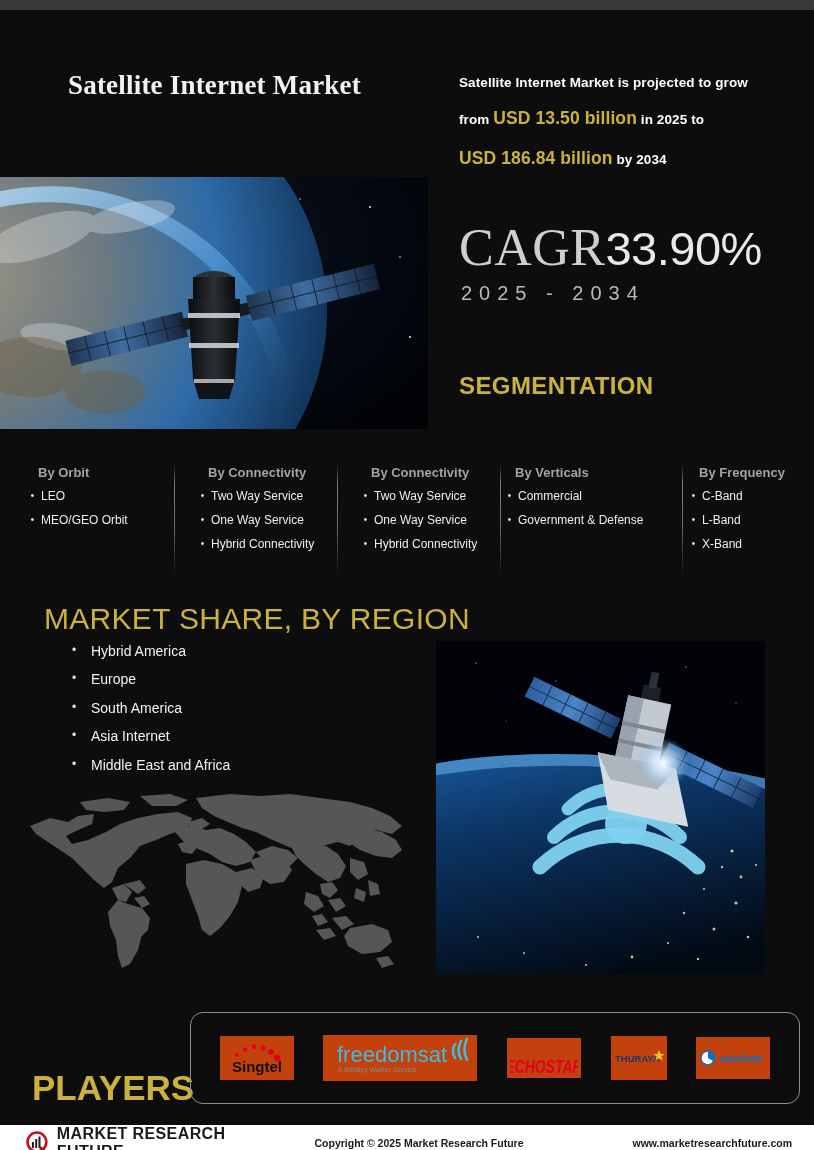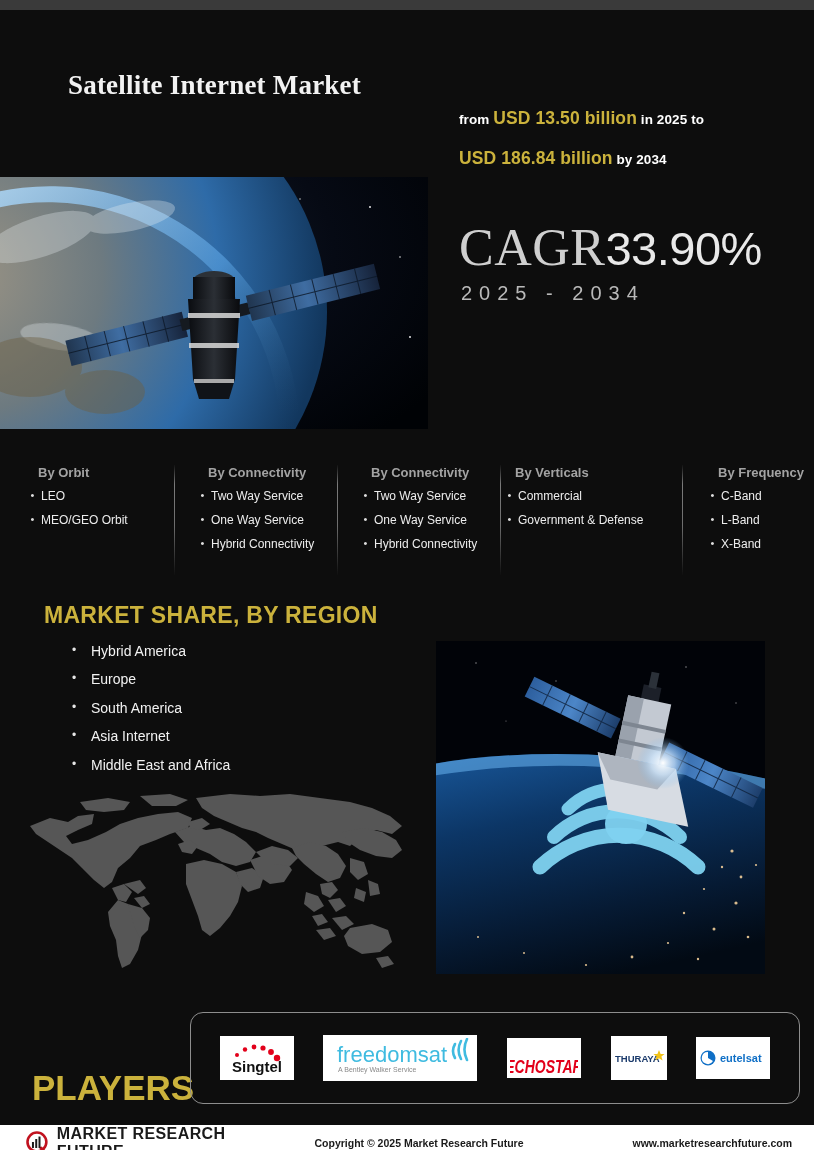--- a/index.html
+++ b/index.html
@@ -63,36 +63,36 @@
   }
   .seg-col{position:relative;padding-right:8px;}
   .seg-col + .seg-col{
     border-left:1px solid transparent;
     border-image:linear-gradient(to bottom,#0d0d0d 0%,#7a7a7a 18%,#6d6d6d 55%,#0d0d0d 100%) 1;
   }
   .seg-col:nth-child(1){width:150px;}
   .seg-col:nth-child(2){width:163px;padding-left:19px;}
   .seg-col:nth-child(3){width:163px;padding-left:19px;}
   .seg-col:nth-child(4){width:182px;}
-  .seg-col:nth-child(5){width:114px;padding-left:21px;}
+  .seg-col:nth-child(5){width:114px;padding-left:2px;}
   .seg-head{
     font-size:13px;font-weight:bold;color:#a3a3a3;margin:0 0 10px 14px;
     white-space:nowrap;
   }
   .seg-li{
     display:flex;align-items:flex-start;
     font-size:12px;color:#ededed;line-height:1;margin-bottom:12px;
     white-space:nowrap;
   }
   .seg-li .bul{color:#dcdcdc;font-size:11px;width:17px;flex:0 0 17px;text-align:center;}
 
   
   .ms-title{
     position:absolute;left:44px;top:592px;
-    font-size:23px;font-weight:bold;color:#cbb23c;letter-spacing:.3px;
+    font-size:30px;font-weight:normal;color:#cbb23c;letter-spacing:.3px;
   }
   .ms-list{position:absolute;left:72px;top:634px;}
   .ms-li{
     display:flex;align-items:flex-start;
     font-size:14px;color:#f2f2f2;margin-bottom:13px;line-height:1.1;
   }
   .ms-li .bul{width:19px;flex:0 0 19px;color:#e6e6e6;font-size:12px;}
 
   .worldmap{position:absolute;left:20px;top:778px;width:400px;height:185px;}
   .worldmap svg{display:block;width:100%;height:100%;}
@@ -112,21 +112,21 @@
     position:absolute;left:32px;top:1060px;
     font-size:35px;font-weight:bold;color:#cbb23c;letter-spacing:0px;line-height:1;
   }
   .kp-box{
     position:absolute;left:190px;top:1002px;width:610px;height:92px;
     border:1px solid #8d8d8d;border-radius:13px;
     display:flex;align-items:center;justify-content:space-around;
     padding:0 14px;
   }
   .logo{
-    background:#ffffff;display:flex;flex-direction:column;
+    background:#c2410c;display:flex;flex-direction:column;
     align-items:center;justify-content:center;overflow:hidden;
   }
   .logo-singtel{width:74px;height:44px;}
   .logo-freedom{width:154px;height:46px;padding-left:12px;}
   .logo-echo{width:74px;height:40px;justify-content:flex-end;}
   .logo-thuraya{width:56px;height:44px;}
   .logo-eutel{width:74px;height:42px;}
   .logo svg{display:block;}
 
   
@@ -142,21 +142,21 @@
   .f-url{font-size:10.5px;font-weight:bold;color:#1a1a1a;width:250px;text-align:right;margin-right:22px;}
 </style>
 </head>
 <body>
 
 <div class="page">
 
   <div class="title">Satellite Internet Market</div>
 
   <div class="growth">
-    <br>
+    <span>Satellite Internet Market is projected to grow</span><br>
     <span>from</span>
     <span class="big">USD 13.50 billion</span>
     <span>in 2025 to</span><br>
     <span class="big">USD 186.84 billion</span>
     <span>by 2034</span>
   </div>
 
   <div class="hero">
     <svg viewBox="0 0 428 252" preserveAspectRatio="none">
       <defs>
@@ -238,20 +238,21 @@
         </g>
       </g>
     </svg>
   </div>
 
   <div class="cagr">
     <span class="lbl">CAGR</span><span class="val">33.90%</span>
   </div>
   <div class="cagr-years">2025 - 2034</div>
 
+  <div class="segmentation-title">SEGMENTATION</div>
 
   <div class="seg-row">
     <div class="seg-col">
       <div class="seg-head">By Orbit</div>
       <div class="seg-li">
           <span class="bul">•</span>
           <span>LEO</span>
         </div>
       <div class="seg-li">
           <span class="bul">•</span>

